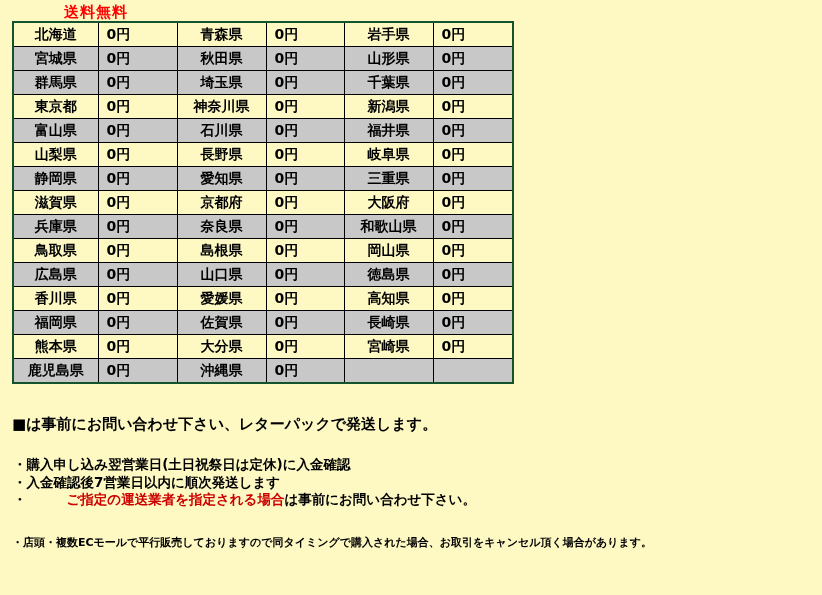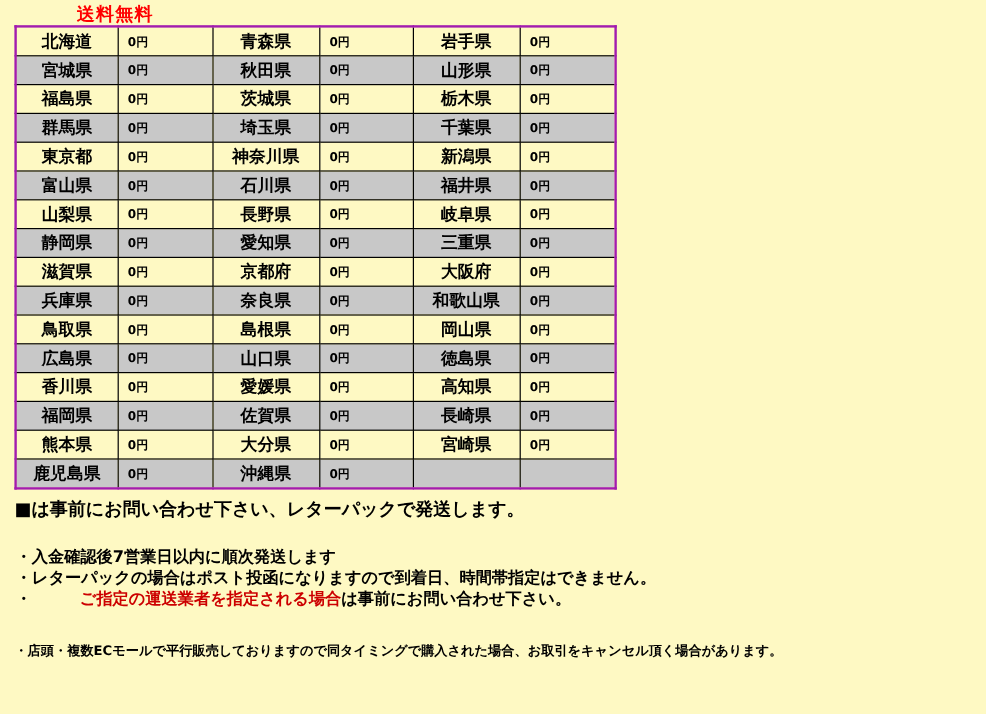--- a/index.html
+++ b/index.html
@@ -1,22 +1,22 @@
 <!DOCTYPE html>
 <html><head>
 <meta charset="utf-8">
 <style>
   html,body{margin:0;padding:0;background:#ffffff;}
   body{width:822px;height:595px;font-family:"DejaVu Sans","Liberation Sans",sans-serif;}
   .page{position:relative;width:822px;height:595px;background:#fef9c3;overflow:hidden;}
   .title{position:absolute;left:64px;top:3px;font-size:15px;font-weight:bold;letter-spacing:1px;}
-  table.fees{position:absolute;left:12px;top:21px;border-collapse:collapse;table-layout:fixed;width:500px;border:2px solid #a21caf;}
+  table.fees{position:absolute;left:12px;top:21px;border-collapse:collapse;table-layout:fixed;width:500px;border:2px solid #14532d;}
   table.fees td{border:1px solid #000;height:21px;font-weight:bold;overflow:hidden;white-space:nowrap;}
   td.pref{text-align:center;font-size:14px;}
-  td.fee{text-align:left;padding-left:8px;font-size:10px;}
+  td.fee{text-align:left;padding-left:8px;font-size:14px;}
   .heading{position:absolute;left:12px;top:415px;font-size:15px;font-weight:bold;color:#000;}
   ul.notes{position:absolute;left:13px;top:456px;margin:0;padding:0;list-style:none;}
   ul.notes li{font-size:13.5px;font-weight:bold;line-height:17.5px;color:#000;white-space:nowrap;}
   .small-note{position:absolute;left:12px;top:535px;font-size:11px;font-weight:bold;color:#000;white-space:nowrap;}
 </style>
 </head>
 <body>
 
 <div class="page">
 
@@ -39,28 +39,20 @@
           <td class="fee">0円</td>
           <td class="pref">岩手県</td>
           <td class="fee">0円</td>
         </tr>
         <tr style="background: rgb(200, 200, 200);">
           <td class="pref">宮城県</td>
           <td class="fee">0円</td>
           <td class="pref">秋田県</td>
           <td class="fee">0円</td>
           <td class="pref">山形県</td>
-          <td class="fee">0円</td>
-        </tr>
-        <tr>
-          <td class="pref">福島県</td>
-          <td class="fee">0円</td>
-          <td class="pref">茨城県</td>
-          <td class="fee">0円</td>
-          <td class="pref">栃木県</td>
           <td class="fee">0円</td>
         </tr>
         <tr style="background: rgb(200, 200, 200);">
           <td class="pref">群馬県</td>
           <td class="fee">0円</td>
           <td class="pref">埼玉県</td>
           <td class="fee">0円</td>
           <td class="pref">千葉県</td>
           <td class="fee">0円</td>
         </tr>
@@ -159,20 +151,20 @@
           <td class="fee">0円</td>
           <td class="pref"></td>
           <td class="fee"></td>
         </tr>
       </tbody>
   </table>
 
   <div class="heading">■は事前にお問い合わせ下さい、レターパックで発送します。</div>
 
   <ul class="notes" id="bullets">
+      <li><span>・</span><span style="color: rgb(0, 0, 0);">購入申し込み翌営業日(土日祝祭日は定休)に入金確認</span></li>
       <li><span>・</span><span style="color: rgb(0, 0, 0);">入金確認後7営業日以内に順次発送します</span></li>
-      <li><span>・</span><span style="color: rgb(0, 0, 0);">レターパックの場合はポスト投函になりますので到着日、時間帯指定はできません。</span></li>
       <li><span>・</span><span style="color: rgb(204, 0, 0); margin-left: 40px;">ご指定の運送業者を指定される場合</span><span style="color: rgb(0, 0, 0);">は事前にお問い合わせ下さい。</span></li>
     </ul>
 
   <div class="small-note">・店頭・複数ECモールで平行販売しておりますので同タイミングで購入された場合、お取引をキャンセル頂く場合があります。</div>
 
 </div>
 
 </body></html>

